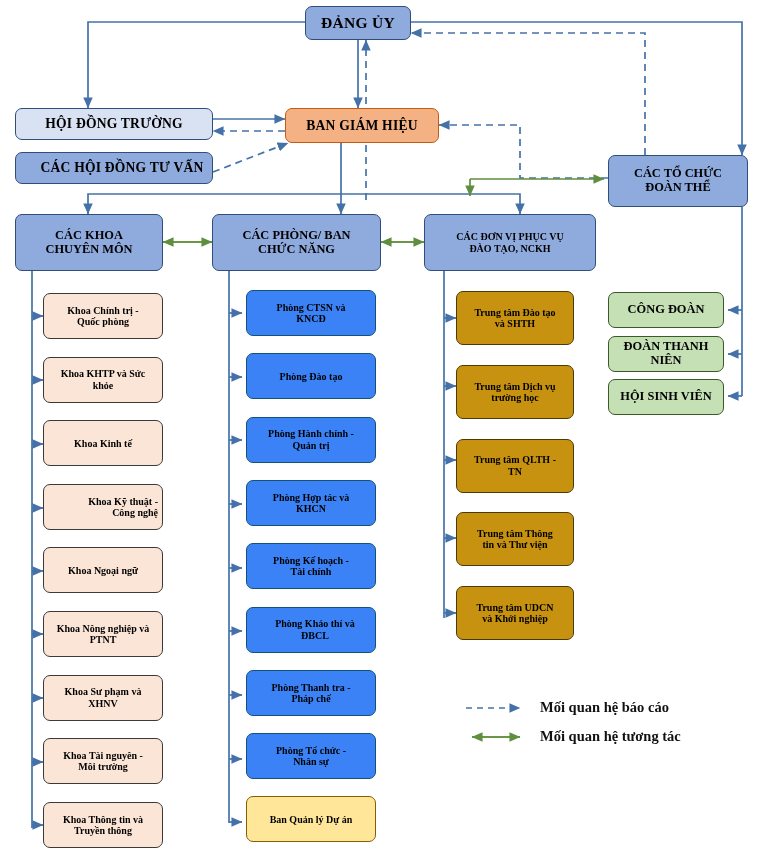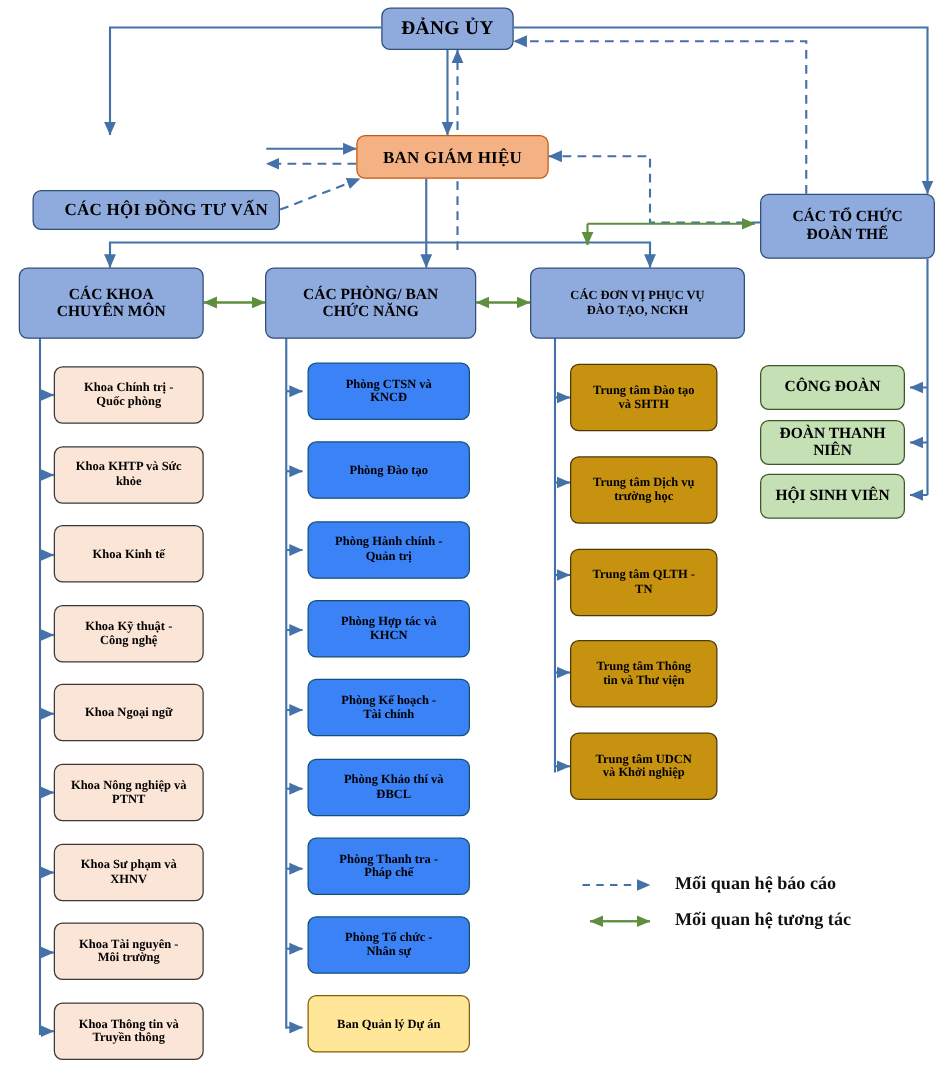--- a/index.html
+++ b/index.html
@@ -133,21 +133,24 @@
 
       <path d="M470,179 L604,179" marker-end="url(#ag)"></path>
       <path d="M470,179 L470,196" marker-end="url(#ag)"></path>
     </g>
   </svg>
 
   <div class="node n-blue t18" style="left:305px;top:6px;width:106px;height:34px;">
     <span>ĐẢNG ỦY</span>
   </div>
 
-  <div class="node n-blue t15" style="left:26px;top:152px;width:198px;height:32px;padding-left:20px;">
+  <div class="node n-lightblue t15" style="left:15px;top:108px;width:198px;height:32px;">
+    <span>HỘI ĐỒNG TRƯỜNG</span>
+  </div>
+  <div class="node n-blue t15" style="left:15px;top:152px;width:198px;height:32px;padding-left:20px;">
     <span>CÁC HỘI ĐỒNG TƯ VẤN</span>
   </div>
   <div class="node n-orange t15" style="left:285px;top:108px;width:154px;height:35px;">
     <span>BAN GIÁM HIỆU</span>
   </div>
 
   <div class="node n-blue t13" style="left:15px;top:214px;width:148px;height:57px;align-items:center;">
     <span>CÁC KHOA<br>CHUYÊN MÔN</span>
   </div>
   <div class="node n-blue t13" style="left:212px;top:214px;width:169px;height:57px;">
@@ -163,21 +166,21 @@
   <div id="col-faculties">
       <div class="node n-peach t12" style="left: 43px; width: 120px; height: 46px; top: 293px;">
         <span>Khoa Chính trị -<br>Quốc phòng</span>
       </div>
       <div class="node n-peach t12" style="left: 43px; width: 120px; height: 46px; top: 356.6px;">
         <span>Khoa KHTP và Sức<br>khỏe</span>
       </div>
       <div class="node n-peach t12" style="left: 43px; width: 120px; height: 46px; top: 420.2px;">
         <span>Khoa Kinh tế</span>
       </div>
-      <div class="node n-peach t12" style="left: 43px; width: 120px; height: 46px; top: 483.8px;">
+      <div class="node n-peach t12" style="left: 43px; width: 120px; height: 46px; top: 483.8px; text-align: right;">
         <span>Khoa Kỹ thuật -<br>Công nghệ</span>
       </div>
       <div class="node n-peach t12" style="left: 43px; width: 120px; height: 46px; top: 547.4px;">
         <span>Khoa Ngoại ngữ</span>
       </div>
       <div class="node n-peach t12" style="left: 43px; width: 120px; height: 46px; top: 611px;">
         <span>Khoa Nông nghiệp và<br>PTNT</span>
       </div>
       <div class="node n-peach t12" style="left: 43px; width: 120px; height: 46px; top: 674.6px;">
         <span>Khoa Sư phạm và<br>XHNV</span>

